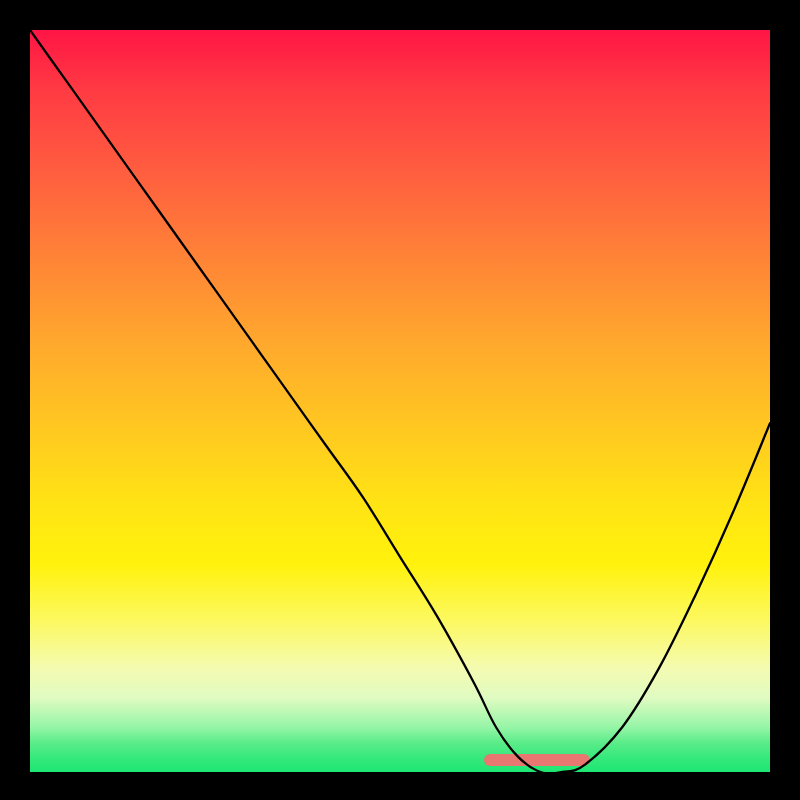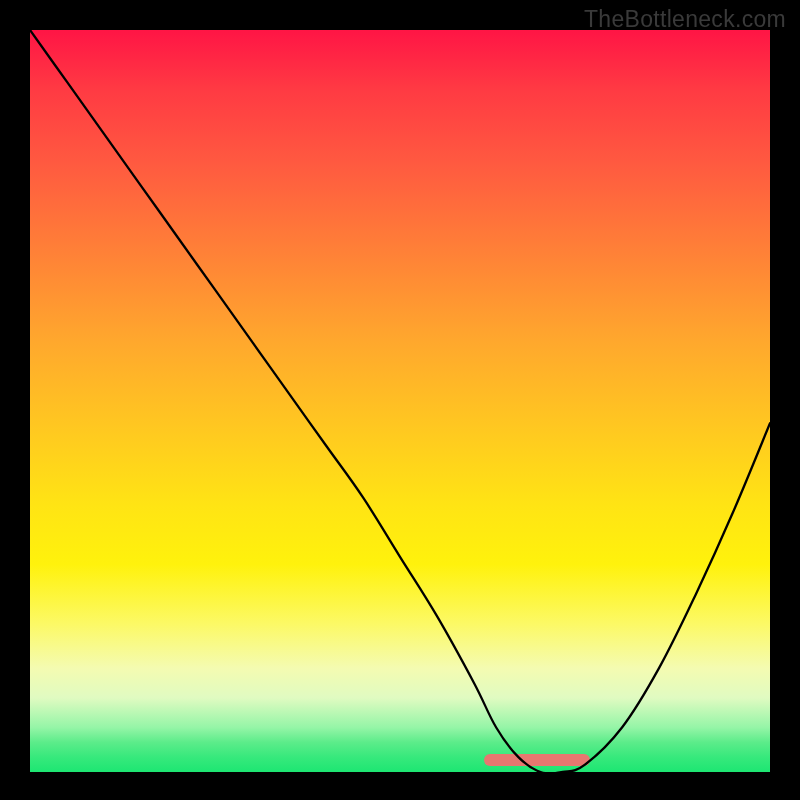--- a/index.html
+++ b/index.html
@@ -77,21 +77,20 @@
     width: 100%;
     height: 100%;
     z-index: 3;
   }
 </style>
 </head>
 <body>
 
 <div class="frame">
 
-  <div class="watermark">TheBottleneck.com</div>
 
   <div class="plot-outer">
     <div class="plot-bg"></div>
 
     <div class="pink-seg" style="left:454px; top:724px; width:106px; height:12px;"></div>
 
     <svg class="curve" viewBox="0 0 740 742" preserveAspectRatio="none">
       <path id="curve-path" fill="none" stroke="#000" stroke-width="2.3" stroke-linecap="round" stroke-linejoin="round" d="M 0.00 0.00 C 6.66 9.35, 23.68 33.24, 37.00 51.94 C 50.32 70.64, 60.68 85.18, 74.00 103.88 C 87.32 122.58, 97.68 137.12, 111.00 155.82 C 124.32 174.52, 134.68 189.06, 148.00 207.76 C 161.32 226.46, 171.68 241.00, 185.00 259.70 C 198.32 278.40, 208.68 292.94, 222.00 311.64 C 235.32 330.34, 245.68 344.88, 259.00 363.58 C 272.32 382.28, 282.68 396.82, 296.00 415.52 C 309.32 434.22, 319.68 447.43, 333.00 467.46 C 346.32 487.49, 356.68 505.45, 370.00 526.82 C 383.32 548.19, 393.68 563.47, 407.00 586.18 C 420.32 608.89, 433.34 632.93, 444.00 652.96 C 454.66 672.99, 458.21 684.12, 466.20 697.48 C 474.19 710.84, 480.41 719.15, 488.40 727.16 C 496.39 735.17, 502.61 739.33, 510.60 742.00 C 518.59 744.67, 524.81 743.34, 532.80 742.00 C 540.79 740.66, 544.34 742.59, 555.00 734.58 C 565.66 726.57, 578.68 714.84, 592.00 697.48 C 605.32 680.12, 615.68 662.16, 629.00 638.12 C 642.32 614.08, 652.68 591.97, 666.00 563.92 C 679.32 535.87, 689.68 513.02, 703.00 482.30 C 716.32 451.58, 733.34 409.29, 740.00 393.26"></path>
     </svg>
   </div>

